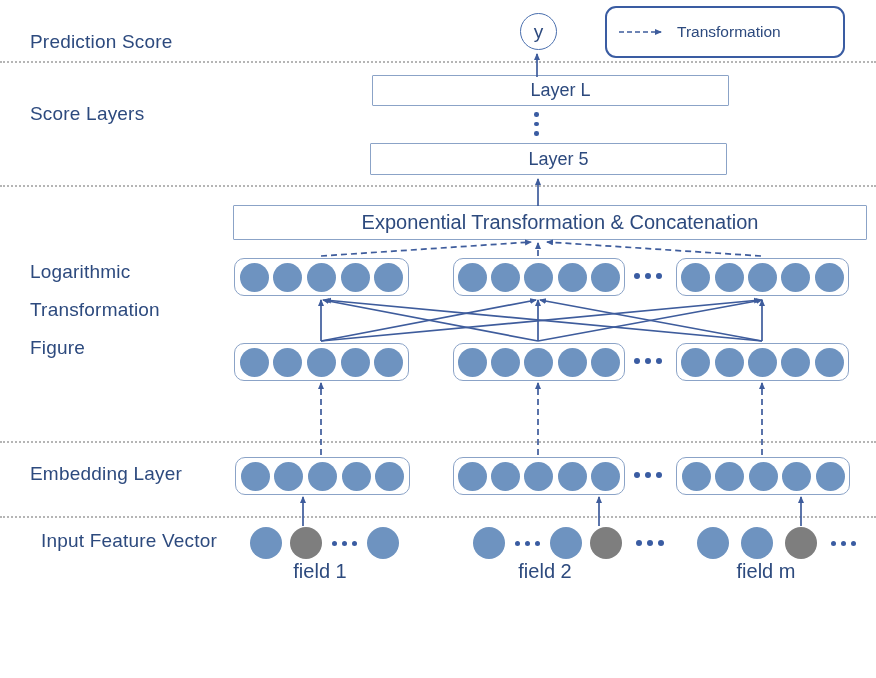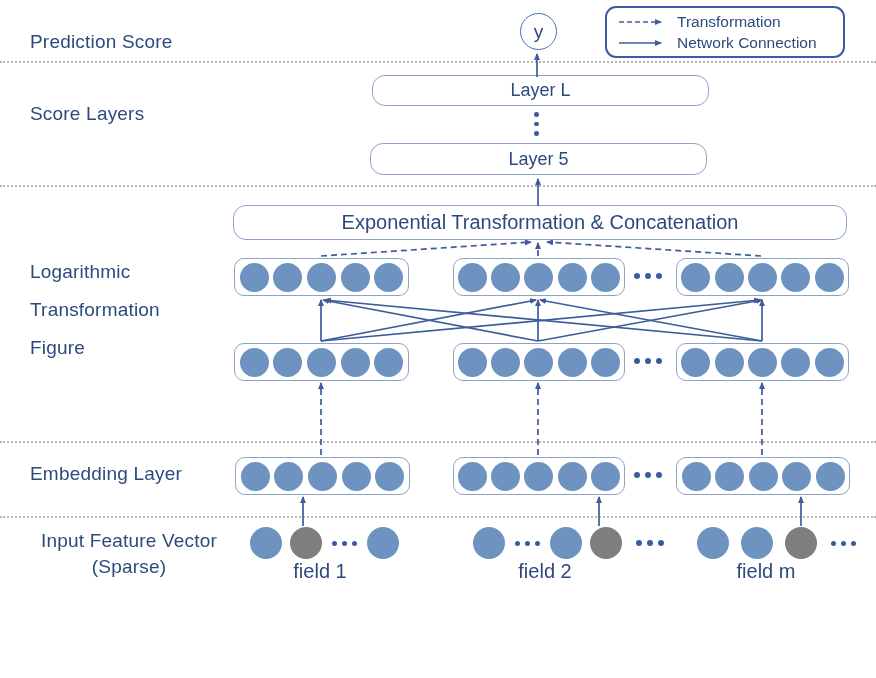--- a/index.html
+++ b/index.html
@@ -1,22 +1,22 @@
 <!DOCTYPE html>
 <html><head>
 <meta charset="utf-8">
 <style>
   html,body{margin:0;padding:0;background:#ffffff;}
   #stage{position:relative;width:876px;height:678px;background:#ffffff;overflow:hidden;
          font-family:"Liberation Sans",sans-serif;}
   .sep{position:absolute;left:0;width:876px;height:0;border-top:2px dotted #b5b5b5;}
   .lbl{position:absolute;color:#2d4a7e;font-size:19px;font-weight:500;letter-spacing:.2px;}
-  .box{position:absolute;border:1.4px solid #8ba3c7;border-radius:13px;background:#fff;
+  .box{position:absolute;border:1.4px solid #8ba3c7;border-radius:1px;background:#fff;
        display:flex;align-items:center;justify-content:center;color:#2d4a7e;
-       font-size:18px;font-weight:500;z-index:2;}
+       font-size:18px;font-weight:500;z-index:2;padding-left:20px;}
   .bigbox{font-size:20px;align-items:center;}
   .group-box{position:absolute;height:36px;border:1.4px solid #8ba3c7;border-radius:10px;
        background:#fff;display:flex;align-items:center;justify-content:space-evenly;z-index:2;}
   .circle{width:29px;height:29px;border-radius:50%;background:#6e93c0;}
   .in-row{position:absolute;display:flex;align-items:center;z-index:2;}
   .in-circle{width:32px;height:32px;border-radius:50%;}
   .in-circle.blue{background:#6e93c0;}
   .in-circle.gray{background:#7e7e7e;}
   .dots-h{display:flex;gap:5px;align-items:center;padding:0 2px;}
   .dots-h i{width:5px;height:5px;border-radius:50%;background:#3a5ca2;display:block;}
@@ -49,45 +49,33 @@
   <div class="sep" style="top:441px"></div>
   <div class="sep" style="top:516px"></div>
 
   <div class="lbl" style="left:30px;top:31px">Prediction Score</div>
   <div class="lbl" style="left:30px;top:103px">Score Layers</div>
   <div class="lbl" style="left:30px;top:261px">Logarithmic</div>
   <div class="lbl" style="left:30px;top:299px">Transformation</div>
   <div class="lbl" style="left:30px;top:337px">Figure</div>
   <div class="lbl" style="left:30px;top:463px">Embedding Layer</div>
   <div class="lbl" style="left:26px;top:530px;width:206px;text-align:center">Input Feature Vector</div>
-  <div class="lbl" style="left:26px;top:556px;width:206px;text-align:center">(Sparse)</div>
 
   <div class="legend">
     <div class="legend-row">
       <svg class="mini-arrow" width="52" height="12">
         <defs>
             <marker id="lah1" markerWidth="8" markerHeight="8" refX="6" refY="3" orient="auto" markerUnits="userSpaceOnUse">
               <path d="M0,0 L7,3 L0,6 z" fill="#3e5c9c"></path>
             </marker>
           </defs>
         <line x1="2" y1="6" x2="44" y2="6" stroke="#3e5c9c" stroke-width="1.7" stroke-dasharray="5 3" marker-end="url(#lah1)"></line>
       </svg>
       <span>Transformation</span>
     </div>
-    <div class="legend-row">
-      <svg class="mini-arrow" width="52" height="12">
-        <defs>
-            <marker id="lah2" markerWidth="8" markerHeight="8" refX="6" refY="3" orient="auto" markerUnits="userSpaceOnUse">
-              <path d="M0,0 L7,3 L0,6 z" fill="#3e5c9c"></path>
-            </marker>
-          </defs>
-        <line x1="2" y1="6" x2="44" y2="6" stroke="#3e5c9c" stroke-width="1.7" marker-end="url(#lah2)"></line>
-      </svg>
-      <span>Network Connection</span>
-    </div>
   </div>
 
   <div class="ycircle" style="left:520px;top:13px">
     <span>y</span>
   </div>
 
   <div class="box" style="left:372px;top:75px;width:335px;height:29px">
     <span>Layer L</span>
   </div>
   <div class="dots-v" style="left:534px;top:112px">

